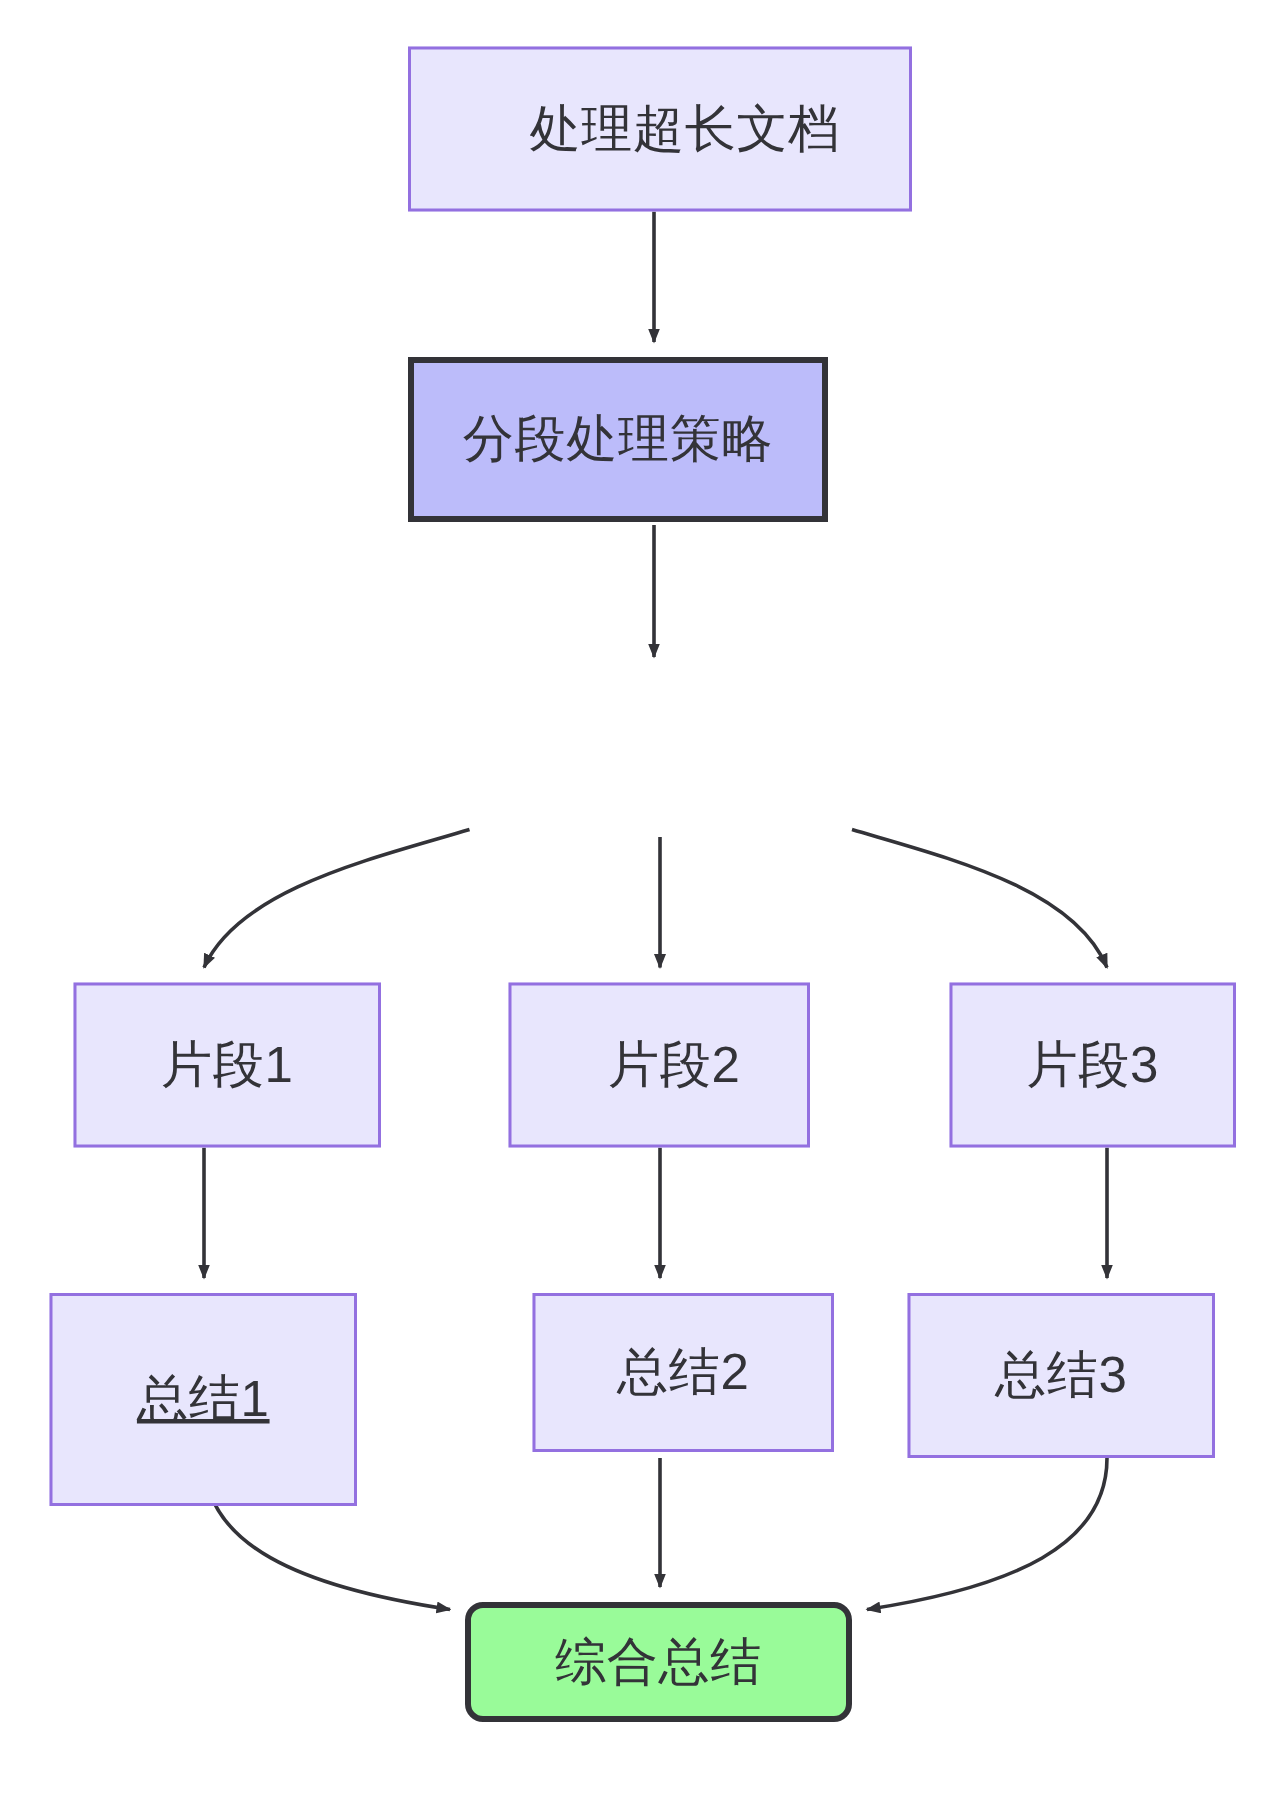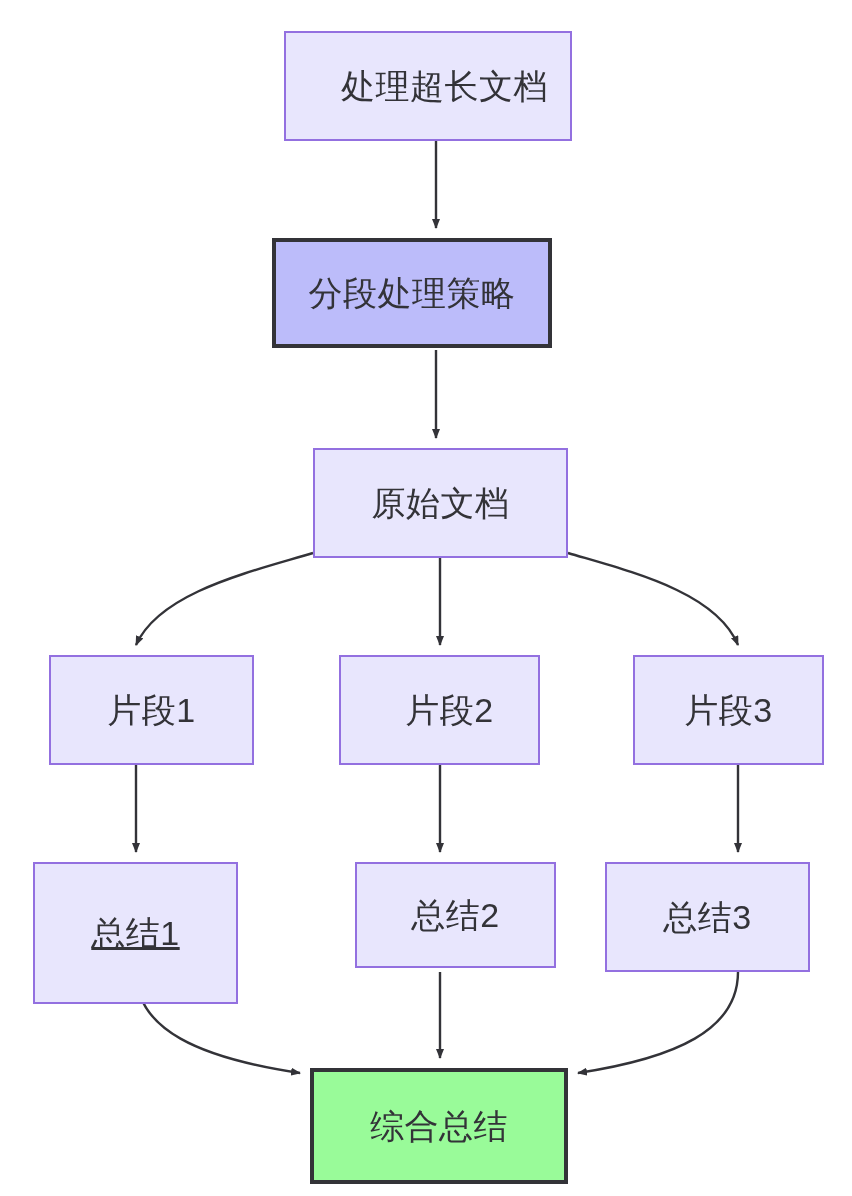--- a/index.html
+++ b/index.html
@@ -83,31 +83,28 @@
       <path d="M738,765 L738,852" marker-end="url(#arrowhead)"></path>
 
       <path d="M136,972 C136,1030 200,1058 300,1073" marker-end="url(#arrowhead)"></path>
 
       <path d="M440,972 L440,1058" marker-end="url(#arrowhead)"></path>
 
       <path d="M738,972 C738,1030 676,1058 578,1073" marker-end="url(#arrowhead)"></path>
     </g>
   </svg>
 
-  <div class="node" id="node-handle-long-doc" style="left:284px; top:31px; width:288px; height:110px;padding-left:33px;">
+  <div class="node" id="node-handle-long-doc" style="left:272px; top:31px; width:336px; height:110px;padding-left:33px;">
     <span class="node-label">处理超长文档</span>
   </div>
 
   <div class="node emphasis" id="node-chunking-strategy" style="left:272px; top:238px; width:280px; height:110px;">
     <span class="node-label">分段处理策略</span>
   </div>
 
-  <div class="node" id="node-original-document" style="left:313px; top:448px; width:255px; height:110px;">
-    <span class="node-label">原始文档</span>
-  </div>
 
   <div class="node" id="node-fragment-1" style="left:33px; top:655px; width:205px; height:110px;margin-left:16px;">
     <span class="node-label">片段1</span>
   </div>
 
   <div class="node" id="node-fragment-2" style="left:339px; top:655px; width:201px; height:110px;padding-left:20px;">
     <span class="node-label">片段2</span>
   </div>
 
   <div class="node" id="node-fragment-3" style="left:633px; top:655px; width:191px; height:110px;">
@@ -119,17 +116,17 @@
   </div>
 
   <div class="node" id="node-summary-2" style="left:355px; top:862px; width:201px; height:106px;">
     <span class="node-label">总结2</span>
   </div>
 
   <div class="node" id="node-summary-3" style="left:605px; top:862px; width:205px; height:110px;">
     <span class="node-label">总结3</span>
   </div>
 
-  <div class="node result" id="node-combined-summary" style="left:310px; top:1068px; width:258px; height:116px;">
+  <div class="node result" id="node-combined-summary" style="left:310px; top:1068px; width:258px; height:80px;border-radius:12px;">
     <span class="node-label">综合总结</span>
   </div>
 
 </div>
 
 </body></html>

